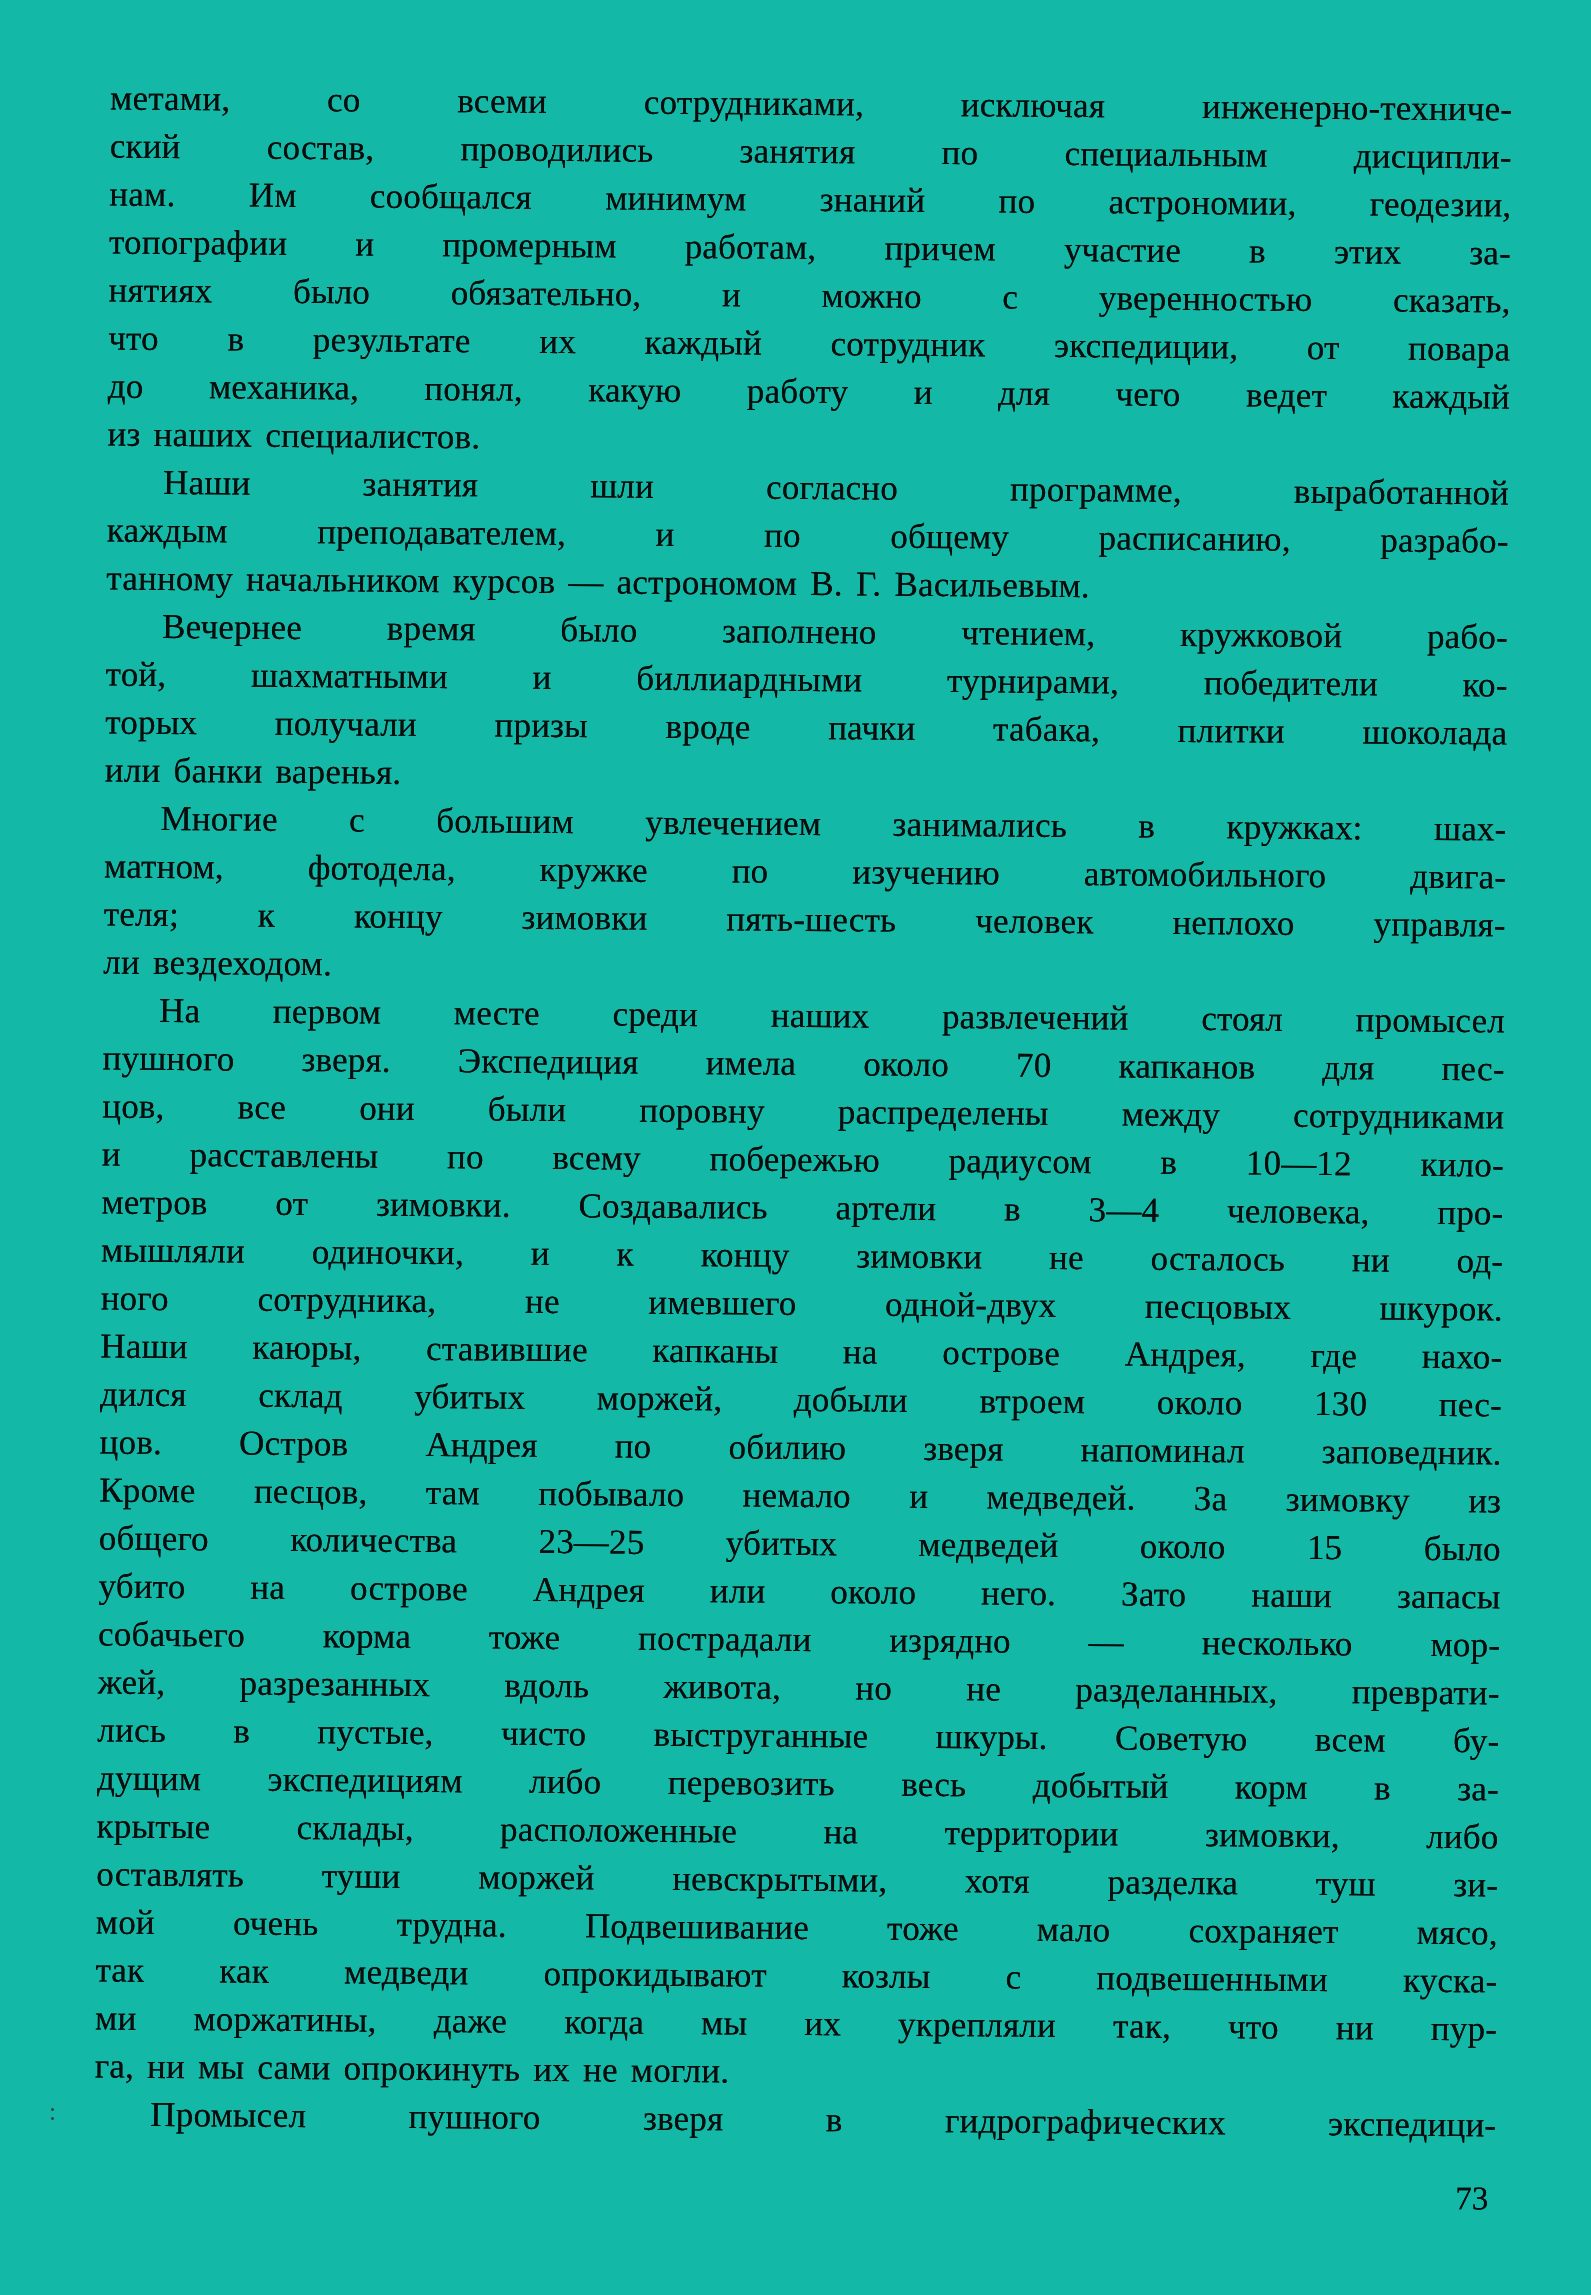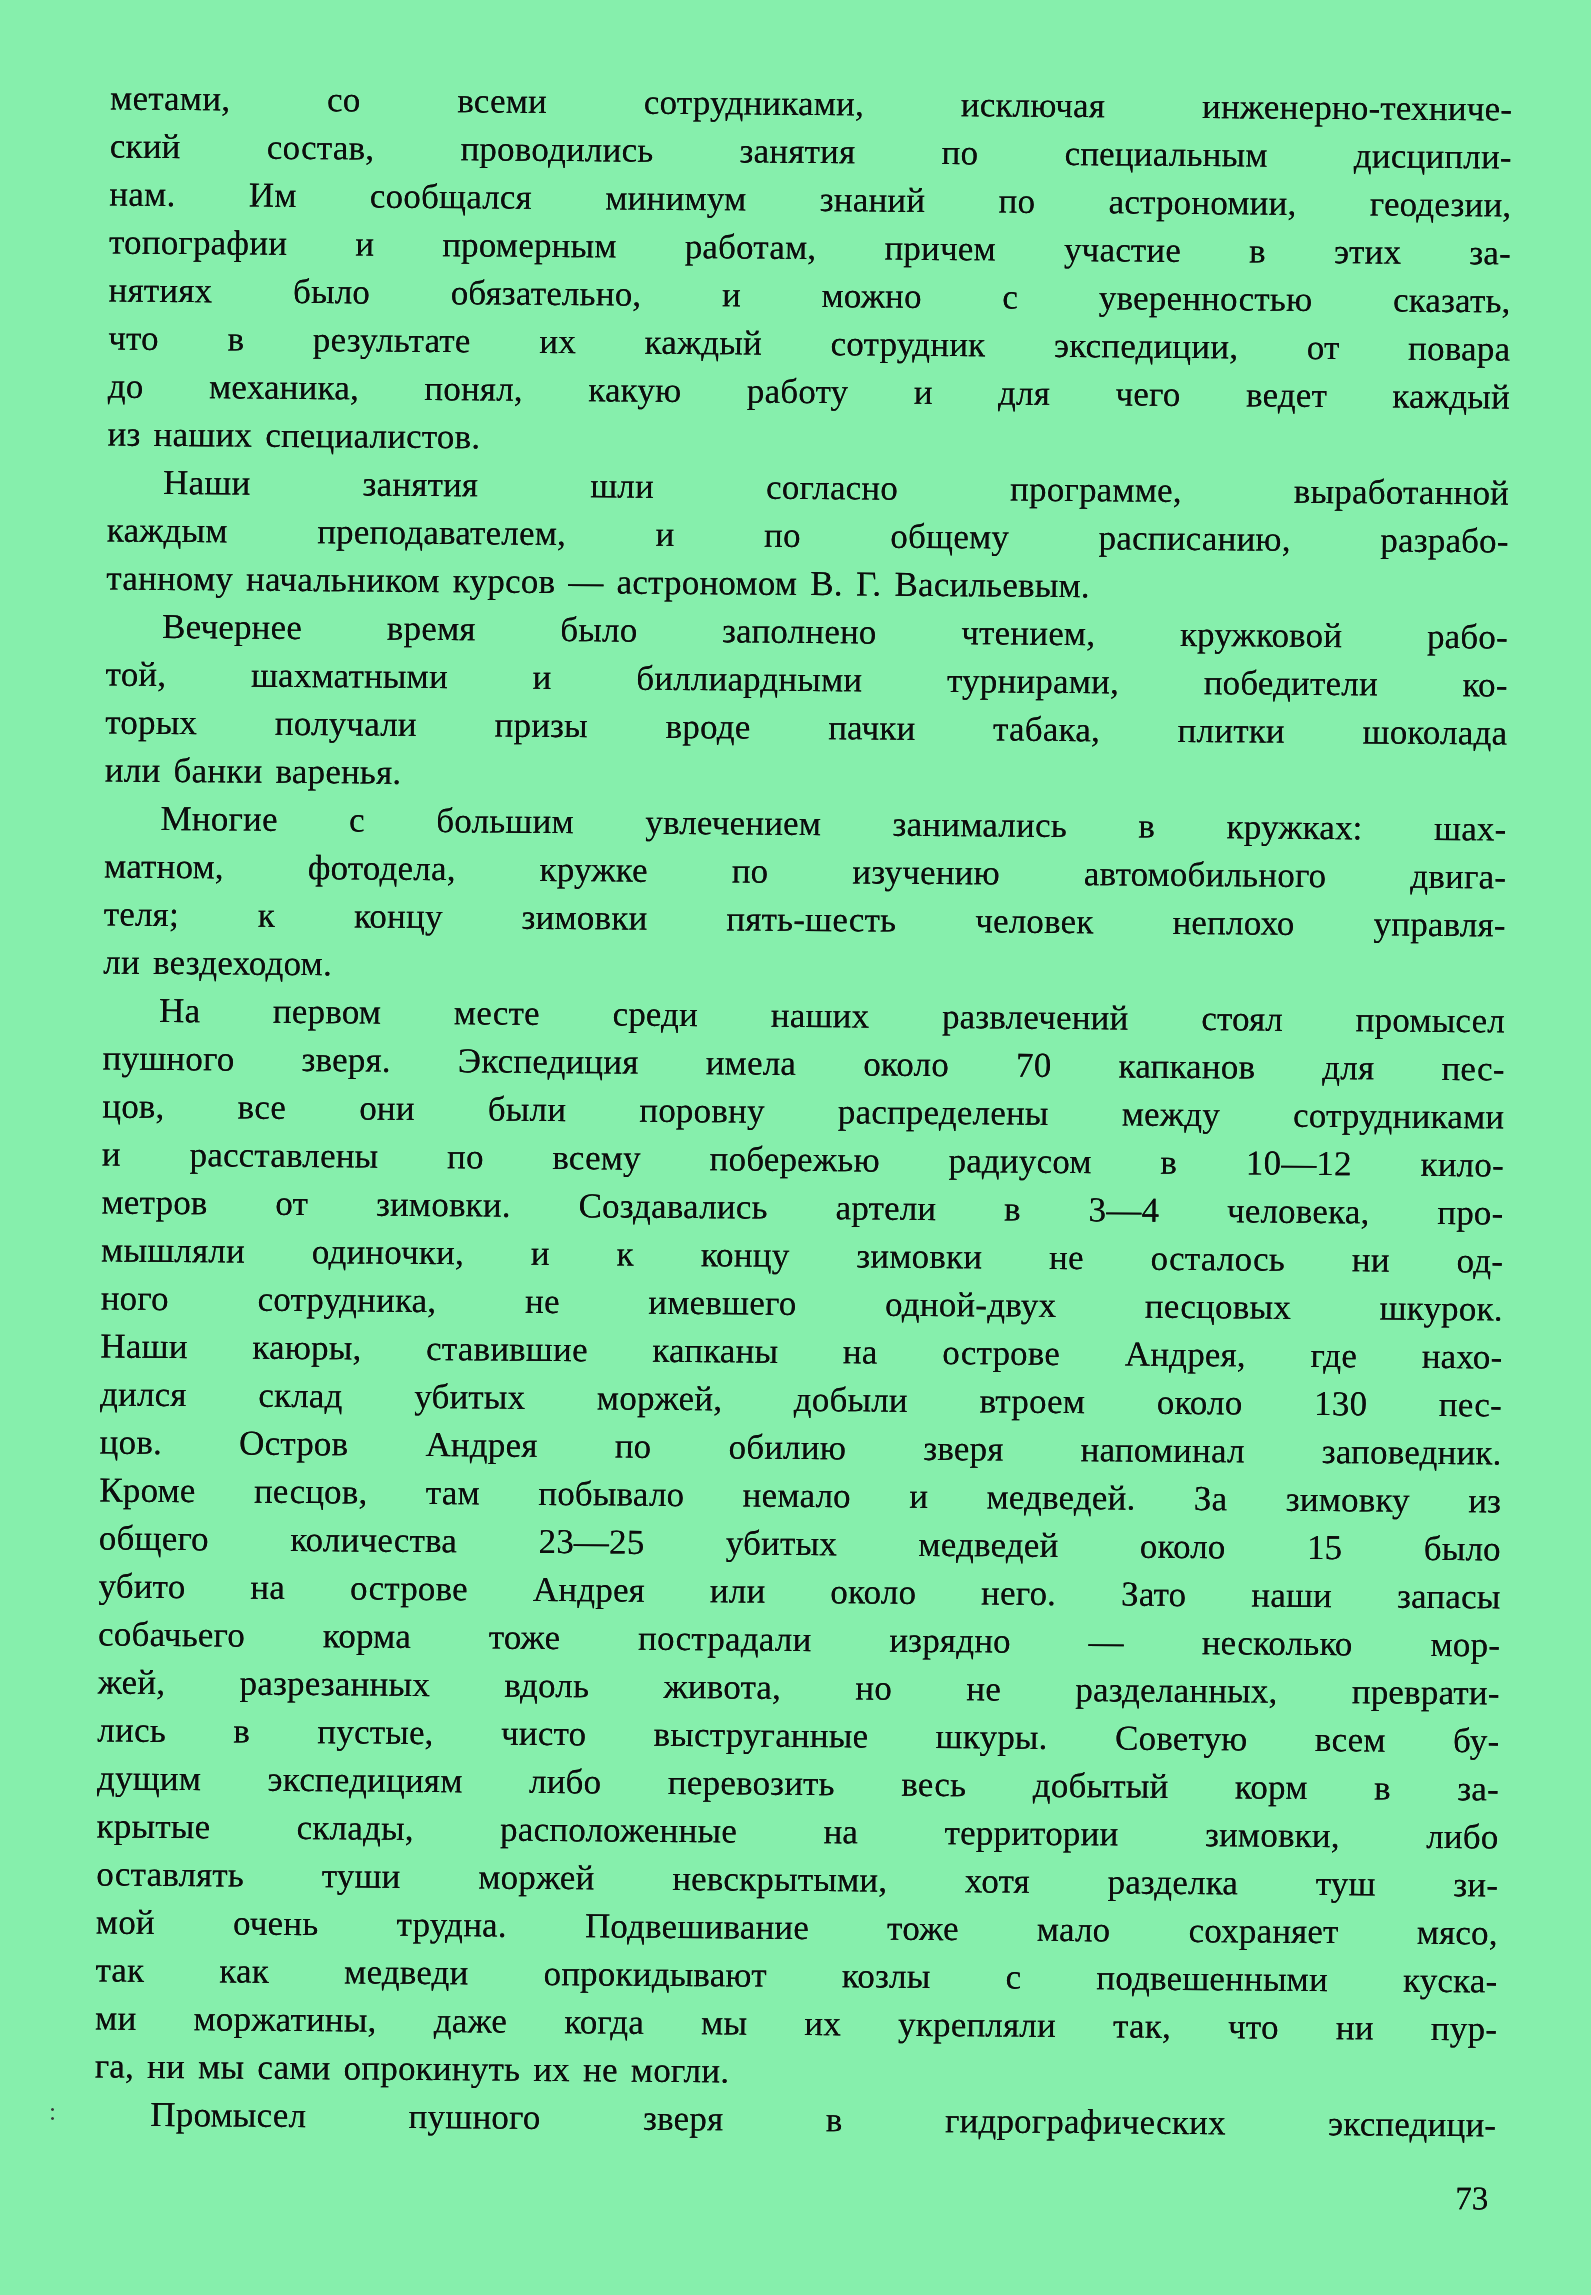--- a/index.html
+++ b/index.html
@@ -8,21 +8,21 @@
     height: 2295px;
     background: #ffffff;
     font-family: "Liberation Serif", "DejaVu Serif", serif;
     color: #0d0d0d;
     overflow: hidden;
     position: relative;
   }
   .page {
     position: absolute;
     inset: 0;
-    background: #86efac;
+    background: #14b8a6;
     font-family: Liberation Serif, serif;
   }
   .text-block {
     position: absolute;
     left: 102px;
     top: 80px;
     width: 1402px;
     transform: rotate(0.45deg);
     transform-origin: 50% 50%;
   }

